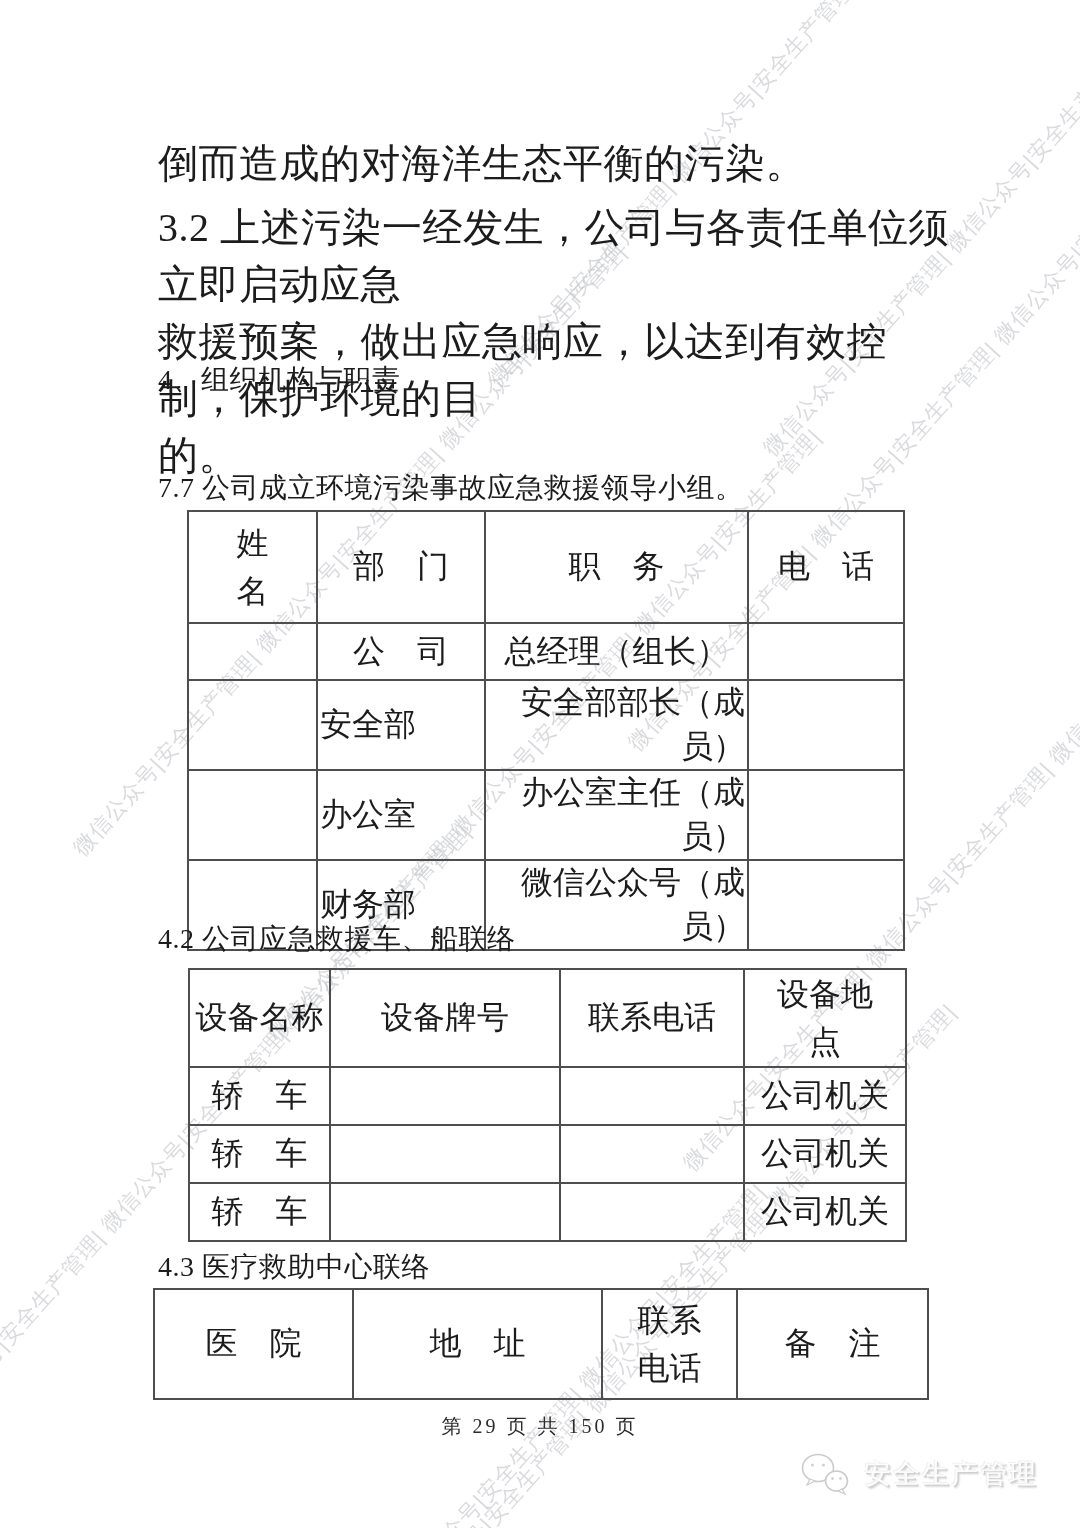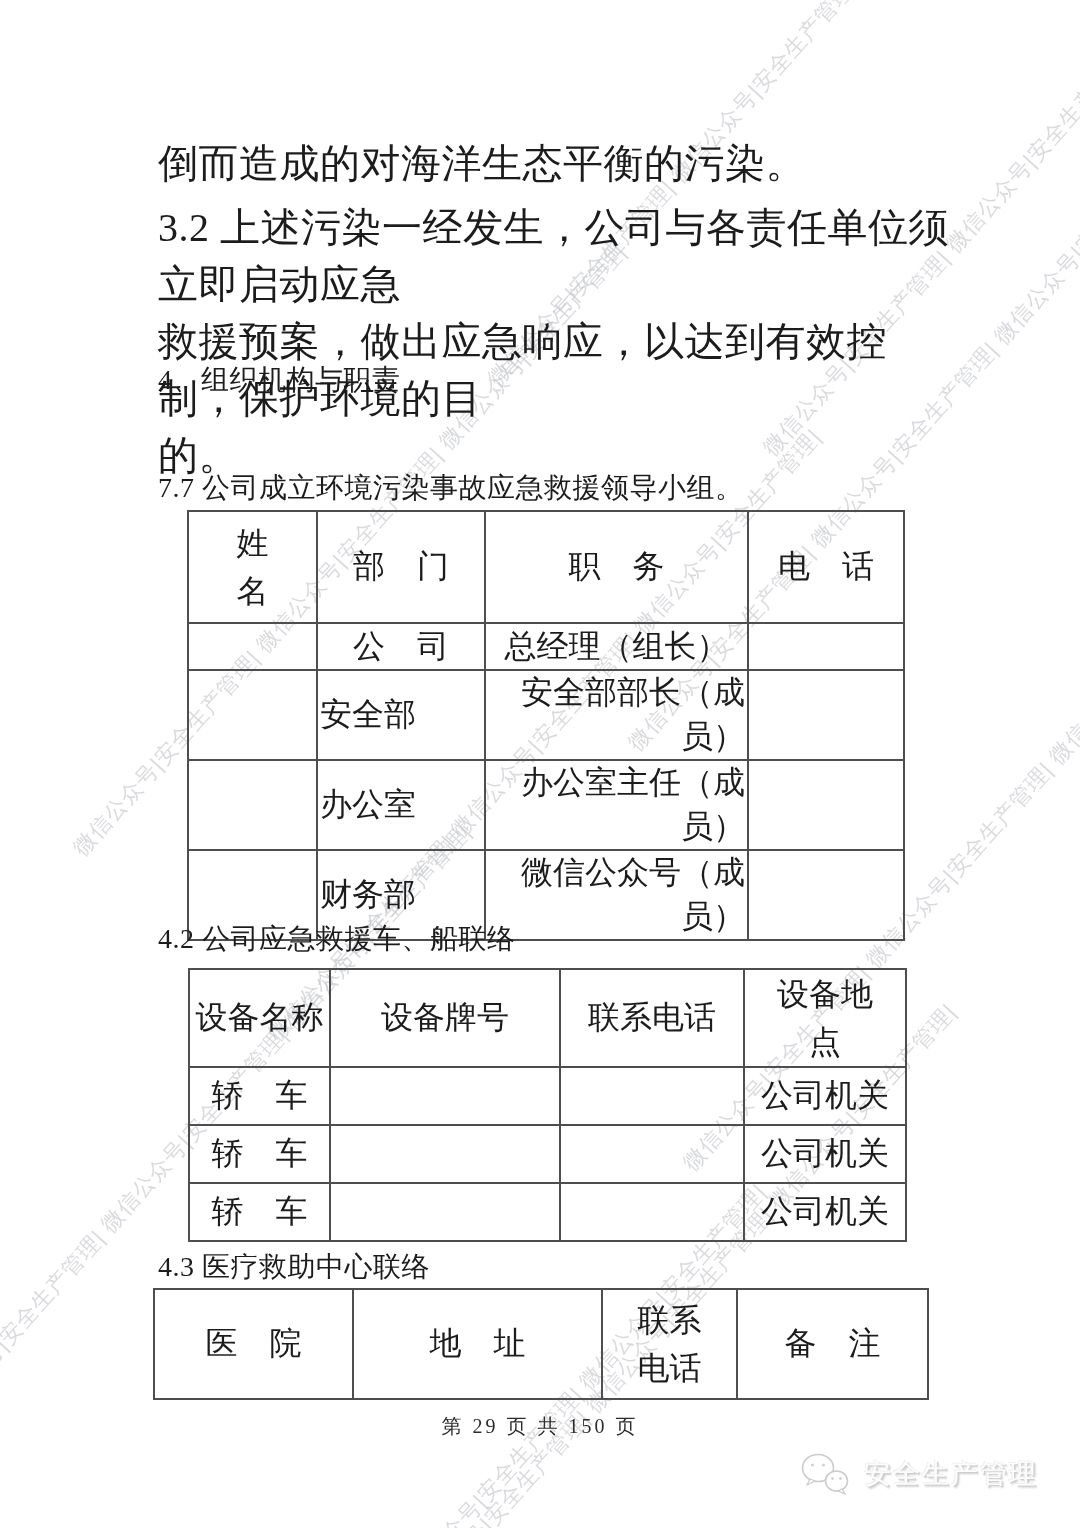--- a/index.html
+++ b/index.html
@@ -87,21 +87,21 @@
         <col style="width:156px">
       </colgroup>
     <tbody>
         <tr style="height:112px">
       <th class="ac pre">姓
 名</th>
       <th class="ac">部　门</th>
       <th class="ac">职　务</th>
       <th class="ac">电　话</th>
     </tr>
-    <tr style="height:47px">
+    <tr style="height:57px">
       <td class="ac"></td>
       <td class="ac">公　司</td>
       <td class="ac">总经理（组长）</td>
       <td class="ac"></td>
     </tr>
     <tr style="height:57px">
       <td class="ac"></td>
       <td class="ar">安全部</td>
       <td class="al">安全部部长（成员）</td>
       <td class="ac"></td>

